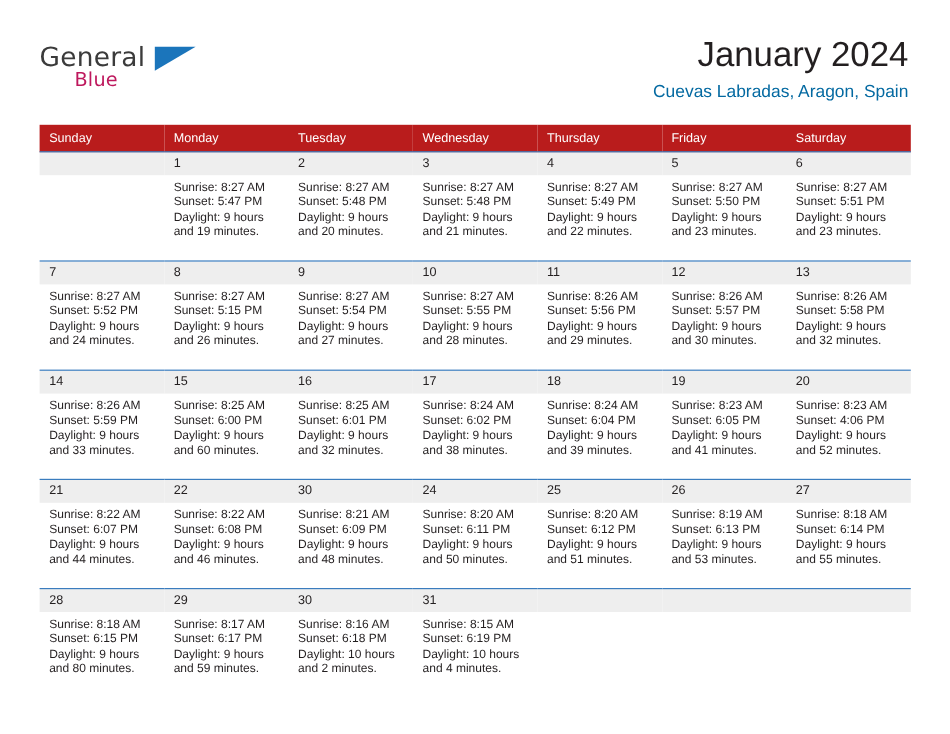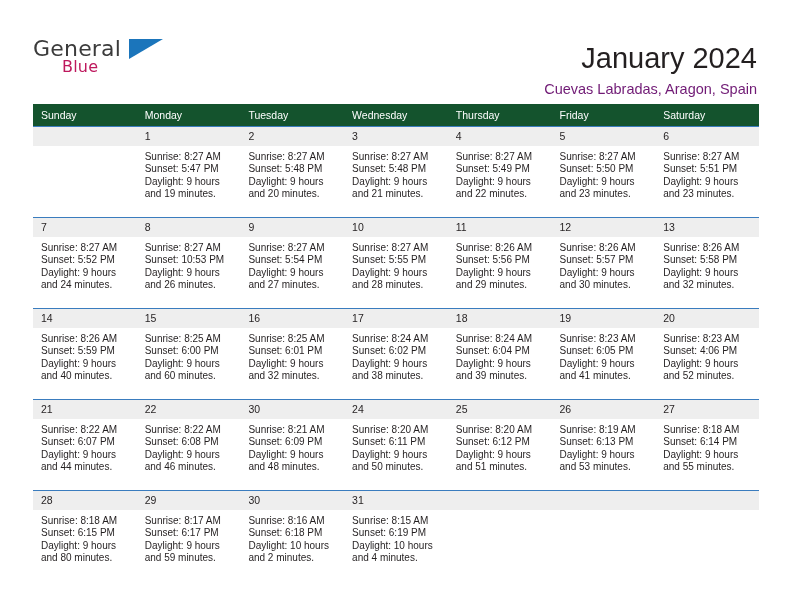--- a/index.html
+++ b/index.html
@@ -71,43 +71,42 @@
     top: 0;
     text-align: right;
   }
   .cal-title {
     font-size: 29px;
     font-weight: normal;
     color: #231f20;
     line-height: 36px;
     white-space: nowrap;
     font-family: "Liberation Sans", sans-serif;
-    margin-top: 12px;
   }
   .cal-subtitle {
     margin-top: 4px;
     font-size: 14.5px;
-    color: #701a75;
+    color: #0369a1;
     line-height: 18px;
     white-space: nowrap;
     font-family: "Liberation Sans", sans-serif;
     text-align: right;
   }
 
   
   .calendar {
     position: absolute;
     left: 33px;
     top: 104px;
     width: 726px;
     border-collapse: collapse;
     table-layout: fixed;
   }
   .calendar th {
-    background: #14532d;
+    background: #b91c1c;
     color: #ffffff;
     font-size: 10.5px;
     font-weight: normal;
     text-align: left;
     padding: 5px 0 5px 8px;
     height: 10px;
     font-family: "Liberation Sans", sans-serif;
   }
   .calendar td {
     vertical-align: top;
@@ -240,21 +239,21 @@
               <div>Sunrise: 8:27 AM</div>
               <div>Sunset: 5:52 PM</div>
               <div>Daylight: 9 hours</div>
               <div>and 24 minutes.</div>
             </div>
           </td>
           <td>
             <div class="daynum">8</div>
             <div class="cellbody">
               <div>Sunrise: 8:27 AM</div>
-              <div>Sunset: 10:53 PM</div>
+              <div>Sunset: 5:15 PM</div>
               <div>Daylight: 9 hours</div>
               <div>and 26 minutes.</div>
             </div>
           </td>
           <td>
             <div class="daynum">9</div>
             <div class="cellbody">
               <div>Sunrise: 8:27 AM</div>
               <div>Sunset: 5:54 PM</div>
               <div>Daylight: 9 hours</div>
@@ -298,21 +297,21 @@
             </div>
           </td>
         </tr>
         <tr class="week-row">
           <td>
             <div class="daynum">14</div>
             <div class="cellbody">
               <div>Sunrise: 8:26 AM</div>
               <div>Sunset: 5:59 PM</div>
               <div>Daylight: 9 hours</div>
-              <div>and 40 minutes.</div>
+              <div>and 33 minutes.</div>
             </div>
           </td>
           <td>
             <div class="daynum">15</div>
             <div class="cellbody">
               <div>Sunrise: 8:25 AM</div>
               <div>Sunset: 6:00 PM</div>
               <div>Daylight: 9 hours</div>
               <div>and 60 minutes.</div>
             </div>

